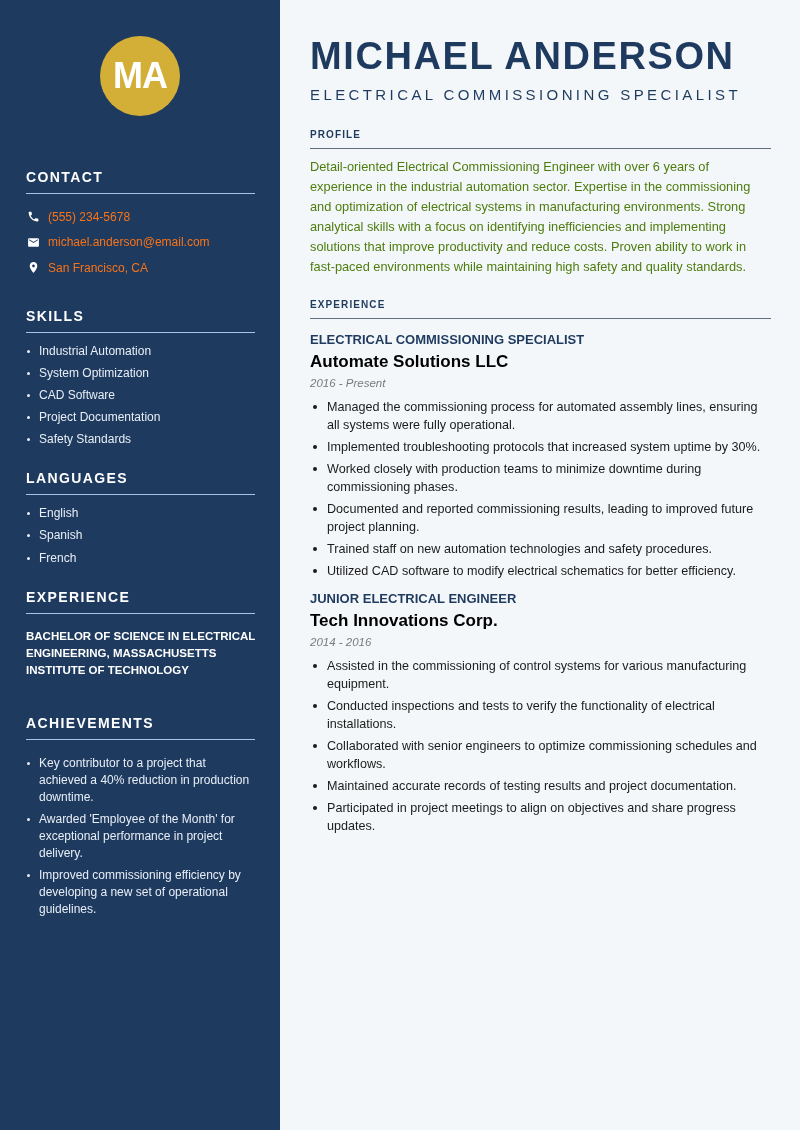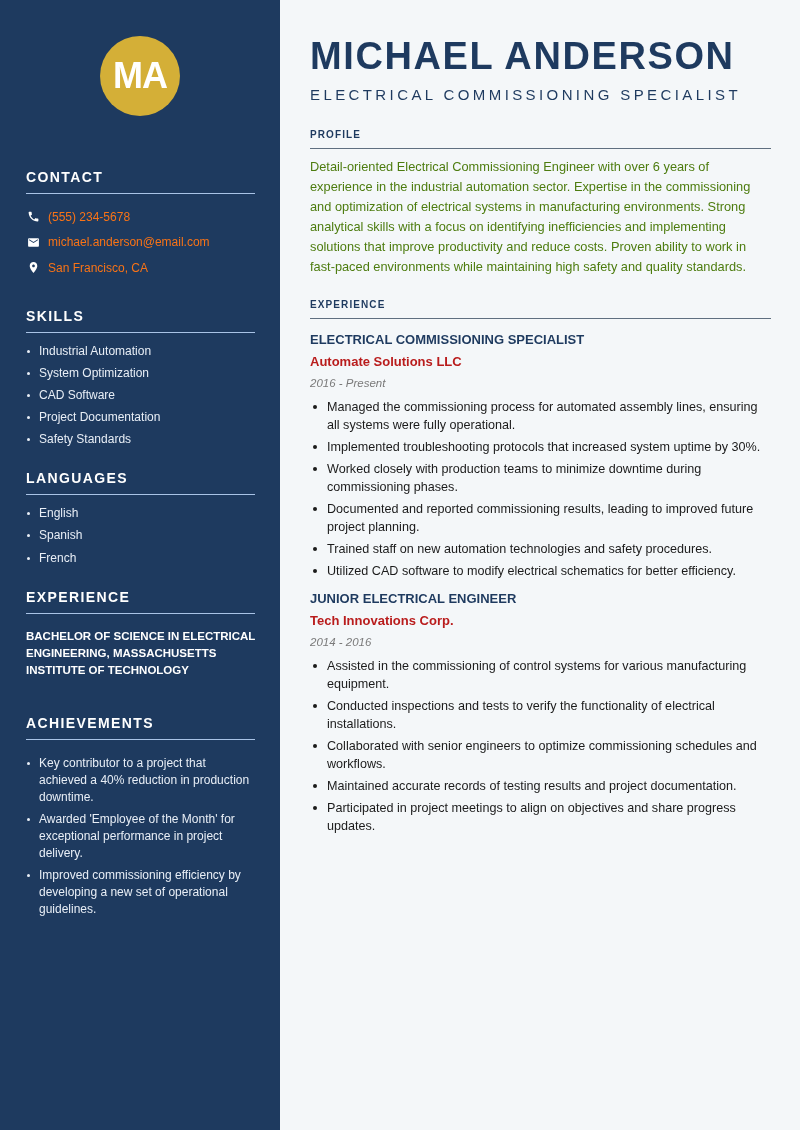--- a/index.html
+++ b/index.html
@@ -93,21 +93,21 @@
       font-size: 12.8px; line-height: 20px; color: #4d7c0f;
     }
     .experience { margin-top: 22px; }
     .job { margin-top: 12px; }
     .job + .job { margin-top: 10px; }
     .job-title {
       font-size: 13px; font-weight: bold; color: #1e3a5f; line-height: 17px;
     }
     .job-company {
       margin-top: 5px;
-      font-size: 13px; font-weight: bold; color: #b91c1c; line-height: 17px;
+      font-size: 17px; font-weight: bold; color: #000000; line-height: 17px;
     }
     .job-dates {
       margin-top: 5px;
       font-size: 11.5px; font-style: italic; color: #7a7a7a; line-height: 16px;
     }
     .job-bullets { list-style: none; margin-top: 7px; }
     .job-bullets li {
       position: relative; padding-left: 17px;
       font-size: 12.6px; line-height: 18px; color: #1b1b1b;
       margin-bottom: 4px;

